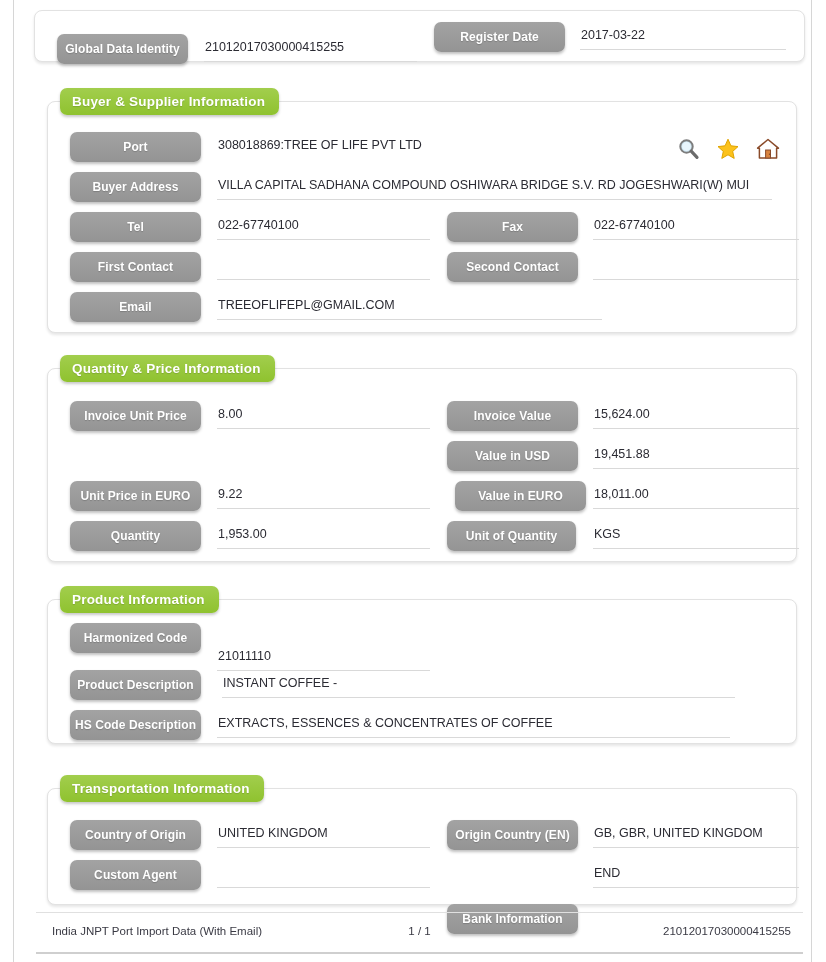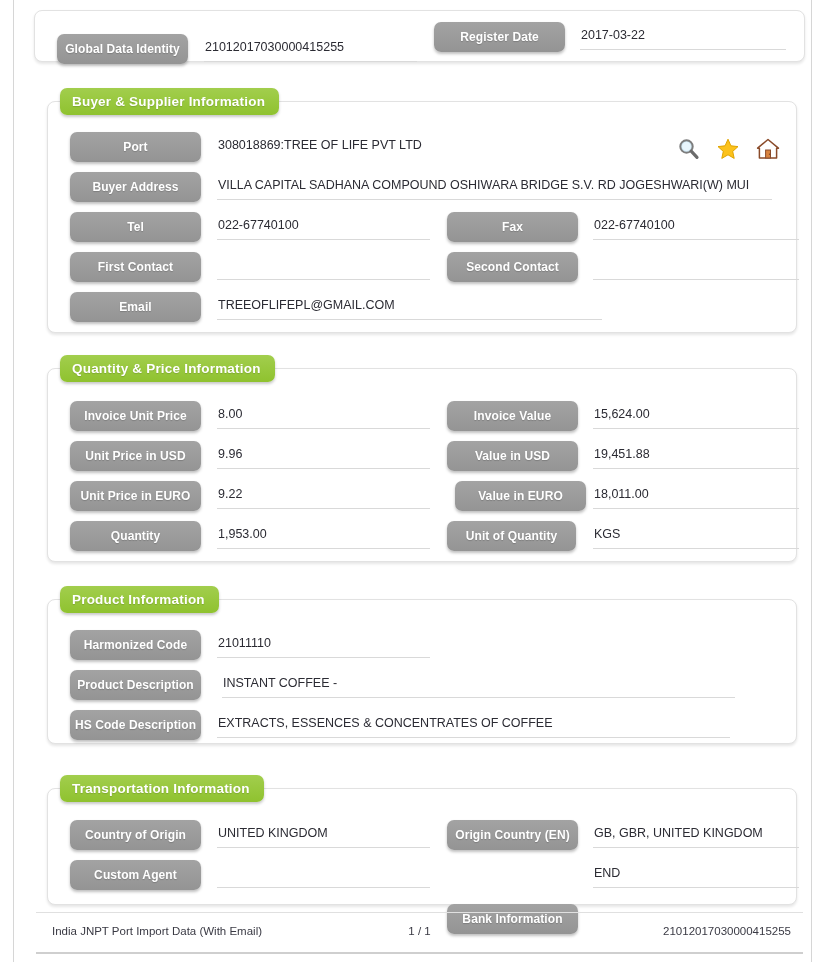--- a/index.html
+++ b/index.html
@@ -264,24 +264,20 @@
 
       <div class="field" style="left:22px; top:32px; width:360px;">
         <div class="pill" style="width:131px;">Invoice Unit Price</div>
         <div class="value" style="left:147px; width:213px;">8.00</div>
       </div>
       <div class="field" style="left:399px; top:32px; width:352px;">
         <div class="pill" style="width:131px;">Invoice Value</div>
         <div class="value" style="left:146px; width:206px;">15,624.00</div>
       </div>
 
-      <div class="field" style="left:22px; top:72px; width:360px;">
-        <div class="pill" style="width:131px;">Unit Price in USD</div>
-        <div class="value" style="left:147px; width:213px;">9.96</div>
-      </div>
       <div class="field" style="left:399px; top:72px; width:352px;">
         <div class="pill" style="width:131px;">Value in USD</div>
         <div class="value" style="left:146px; width:206px;">19,451.88</div>
       </div>
 
       <div class="field" style="left:22px; top:112px; width:360px;">
         <div class="pill" style="width:131px;">Unit Price in EURO</div>
         <div class="value" style="left:147px; width:213px;">9.22</div>
       </div>
       <div class="field" style="left:399px; top:112px; width:352px;">
@@ -297,23 +293,23 @@
         <div class="pill" style="width:129px;">Unit of Quantity</div>
         <div class="value" style="left:146px; width:206px;">KGS</div>
       </div>
     </div>
   </div>
 
   <div class="section" style="left:13px; top:586px; width:778px; height:158px;">
     <div class="section-legend">Product Information</div>
     <div class="section-body" style="height:145px;">
 
-      <div class="field" style="left:22px; top:30px; width:360px;padding-left:31px;">
+      <div class="field" style="left:22px; top:23px; width:360px;padding-left:31px;">
         <div class="pill" style="width:131px;">Harmonized Code</div>
-        <div class="value" style="left:147px; width:213px;">21011110</div>
+        <div class="value" style="left:147px; width:213px;margin-top:20px;">21011110</div>
       </div>
 
       <div class="field" style="left:22px; top:70px; width:690px;">
         <div class="pill" style="width:131px;">Product Description</div>
         <div class="value" style="left:152px; width:513px;">INSTANT COFFEE -</div>
       </div>
 
       <div class="field" style="left:22px; top:110px; width:690px;">
         <div class="pill" style="width:131px;">HS Code Description</div>
         <div class="value" style="left:147px; width:513px;">EXTRACTS, ESSENCES &amp; CONCENTRATES OF COFFEE</div>

